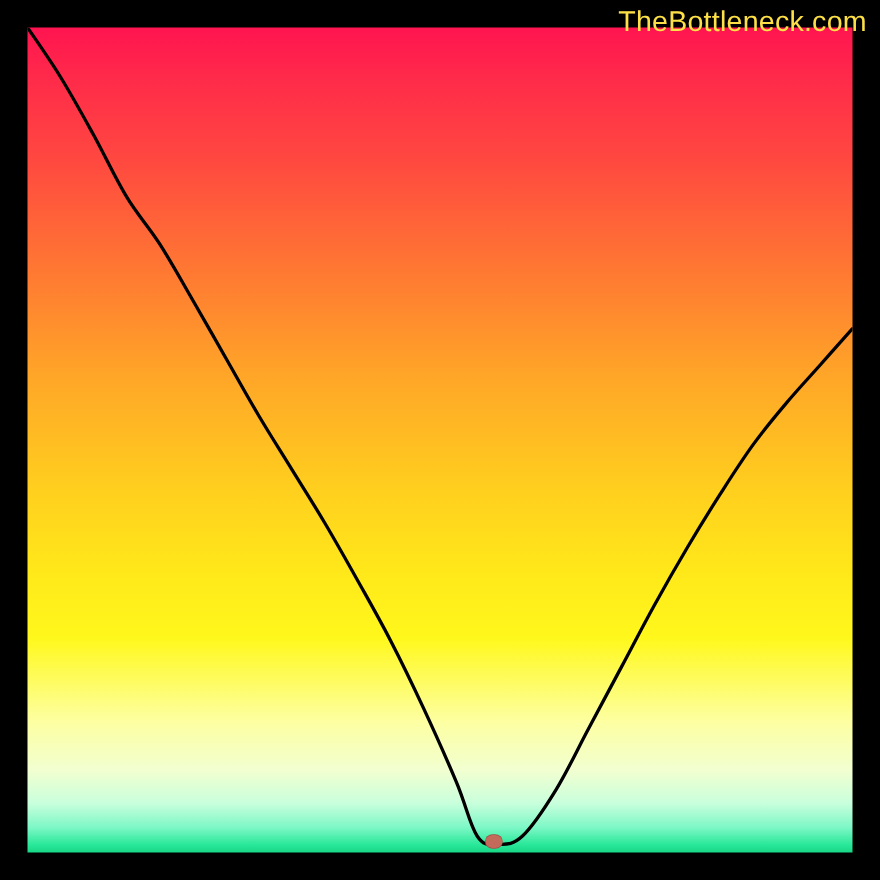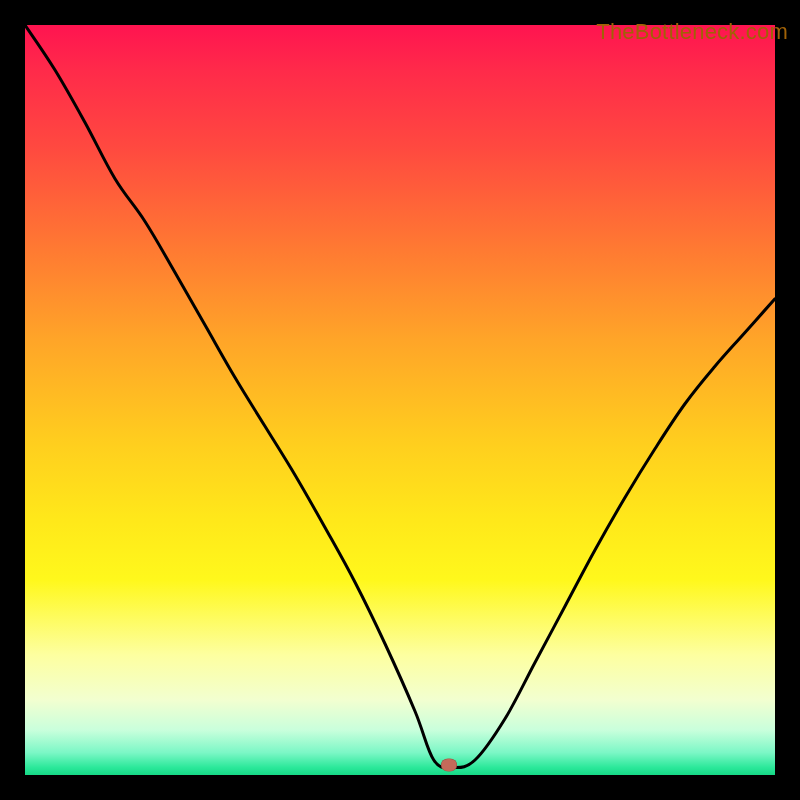--- a/index.html
+++ b/index.html
@@ -12,24 +12,24 @@
     overflow: hidden;
   }
   .outer {
     position: relative;
     width: 800px;
     height: 800px;
     background: #000;
   }
   .watermark {
     position: absolute;
-    top: 19px;
+    top: 4px;
     right: 12px;
-    color: #a16207;
-    font-size: 22px;
+    color: #fde047;
+    font-size: 26px;
     font-weight: 500;
     letter-spacing: 0.2px;
     z-index: 20;
     user-select: none;
   }
   .plot-frame {
     position: absolute;
     left: 25px;
     top: 25px;
     width: 750px;

